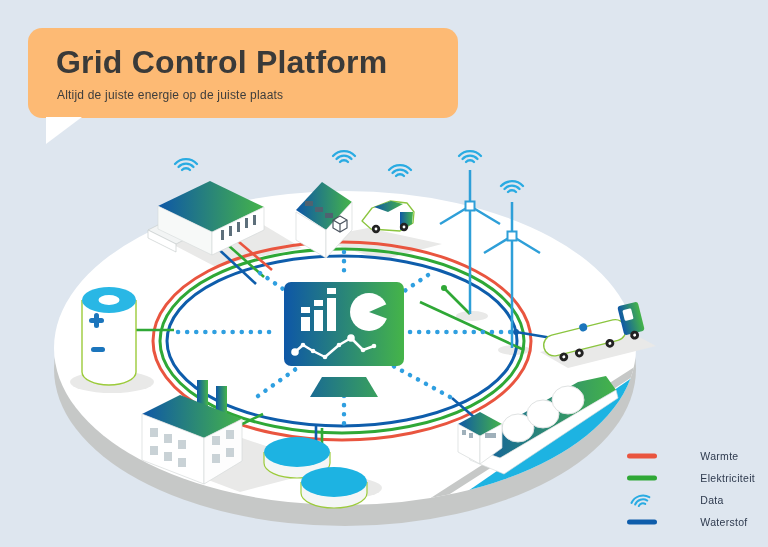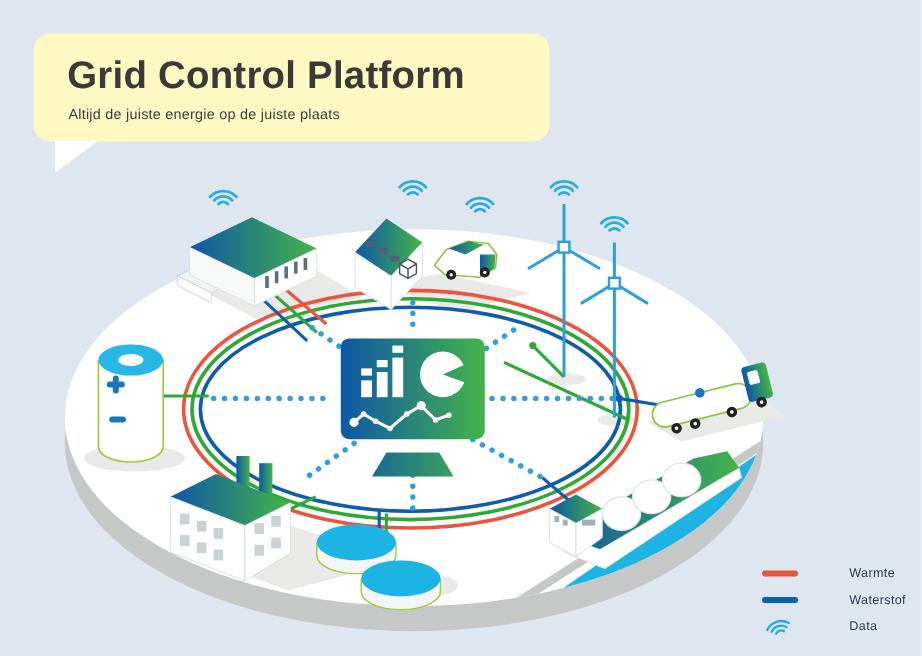--- a/index.html
+++ b/index.html
@@ -3,21 +3,21 @@
 <meta charset="utf-8">
 <style>
   html,body{margin:0;padding:0;}
   .stage{
     position:relative;width:768px;height:547px;overflow:hidden;
     background:#dee6ef;font-family:"Liberation Sans",sans-serif;
   }
   .scene{position:absolute;left:0;top:0;}
   .title-card{
     position:absolute;left:28px;top:28px;width:430px;height:90px;
-    background:#fef9c3;border-radius:14px;
+    background:#fdba74;border-radius:14px;
   }
   .title-card .tail{
     position:absolute;left:18px;top:89px;width:0;height:0;
     border-top:27px solid #ffffff;border-right:36px solid transparent;
   }
   .title-card h1{
     margin:17px 0 0 28px;font-size:32px;line-height:34px;font-weight:700;
     color:#3a3a39;letter-spacing:.2px;
   }
   .title-card p{
@@ -299,32 +299,40 @@
       <span class="legend-swatch">
         <svg width="30" height="6">
             <rect width="30" height="5" y="0.5" rx="2.5" fill="#e9553f"></rect>
           </svg>
       </span>
       <span class="legend-label">Warmte</span>
     </div>
     <div class="legend-row">
       <span class="legend-swatch">
         <svg width="30" height="6">
-            <rect width="30" height="5" y="0.5" rx="2.5" fill="#0e5dab"></rect>
+            <rect width="30" height="5" y="0.5" rx="2.5" fill="#2fa836"></rect>
           </svg>
       </span>
-      <span class="legend-label">Waterstof</span>
+      <span class="legend-label">Elektriciteit</span>
     </div>
     <div class="legend-row">
       <span class="legend-swatch">
         <svg width="26" height="17" viewBox="0 0 26 17">
           <g fill="none" stroke-width="2" stroke-linecap="round" transform="translate(13,13) rotate(-18)" stroke="#29abe2">
             <path d="M-3.4,0 A4.6,4.6 0 0 1 3.4,0"></path>
             <path d="M-6.4,-2.6 A8.6,8.6 0 0 1 6.4,-2.6"></path>
             <path d="M-9.4,-5.2 A12.8,12.8 0 0 1 9.4,-5.2"></path>
           </g>
         </svg>
       </span>
       <span class="legend-label">Data</span>
     </div>
+    <div class="legend-row">
+      <span class="legend-swatch">
+        <svg width="30" height="6">
+            <rect width="30" height="5" y="0.5" rx="2.5" fill="#0e5dab"></rect>
+          </svg>
+      </span>
+      <span class="legend-label">Waterstof</span>
+    </div>
   </div>
 
 </div>
 
 </body></html>

